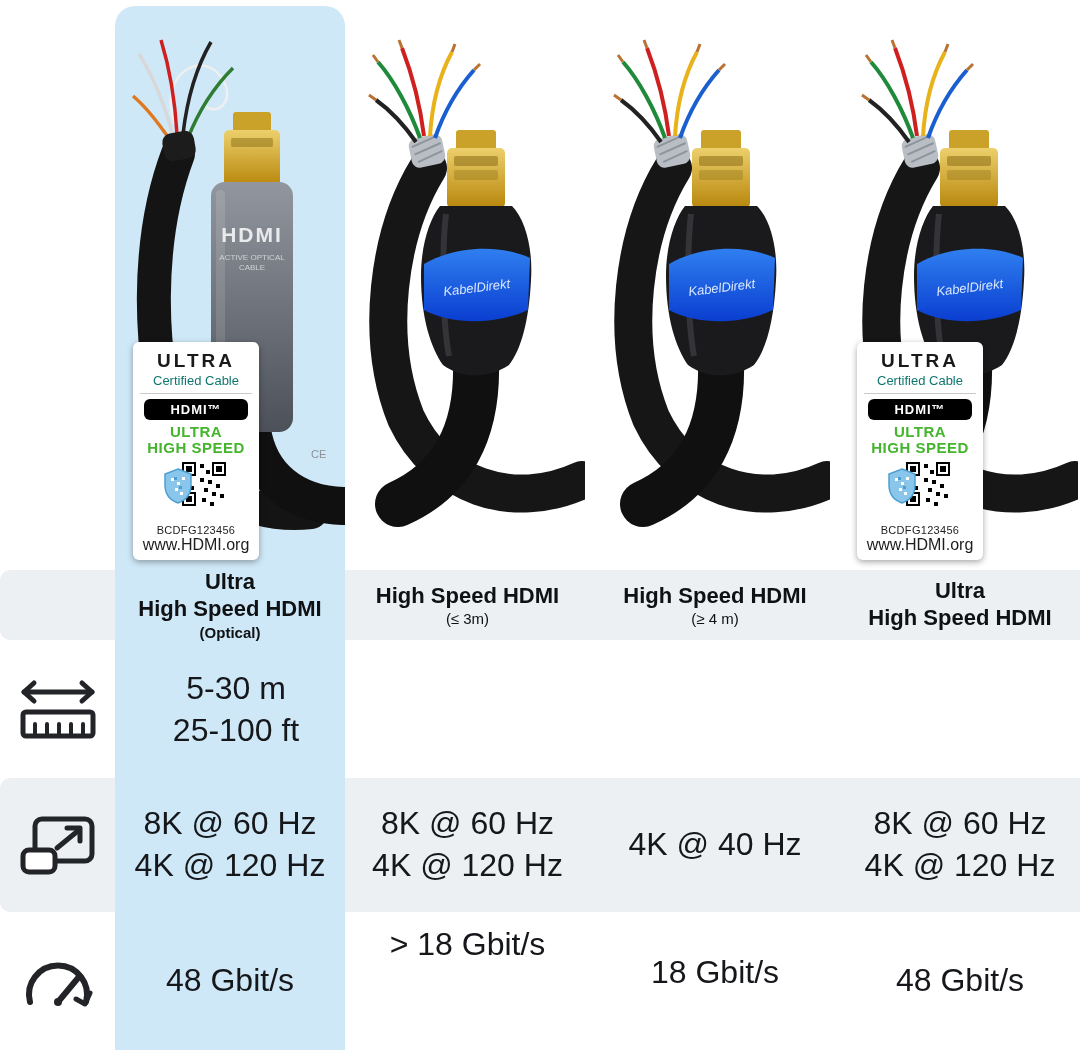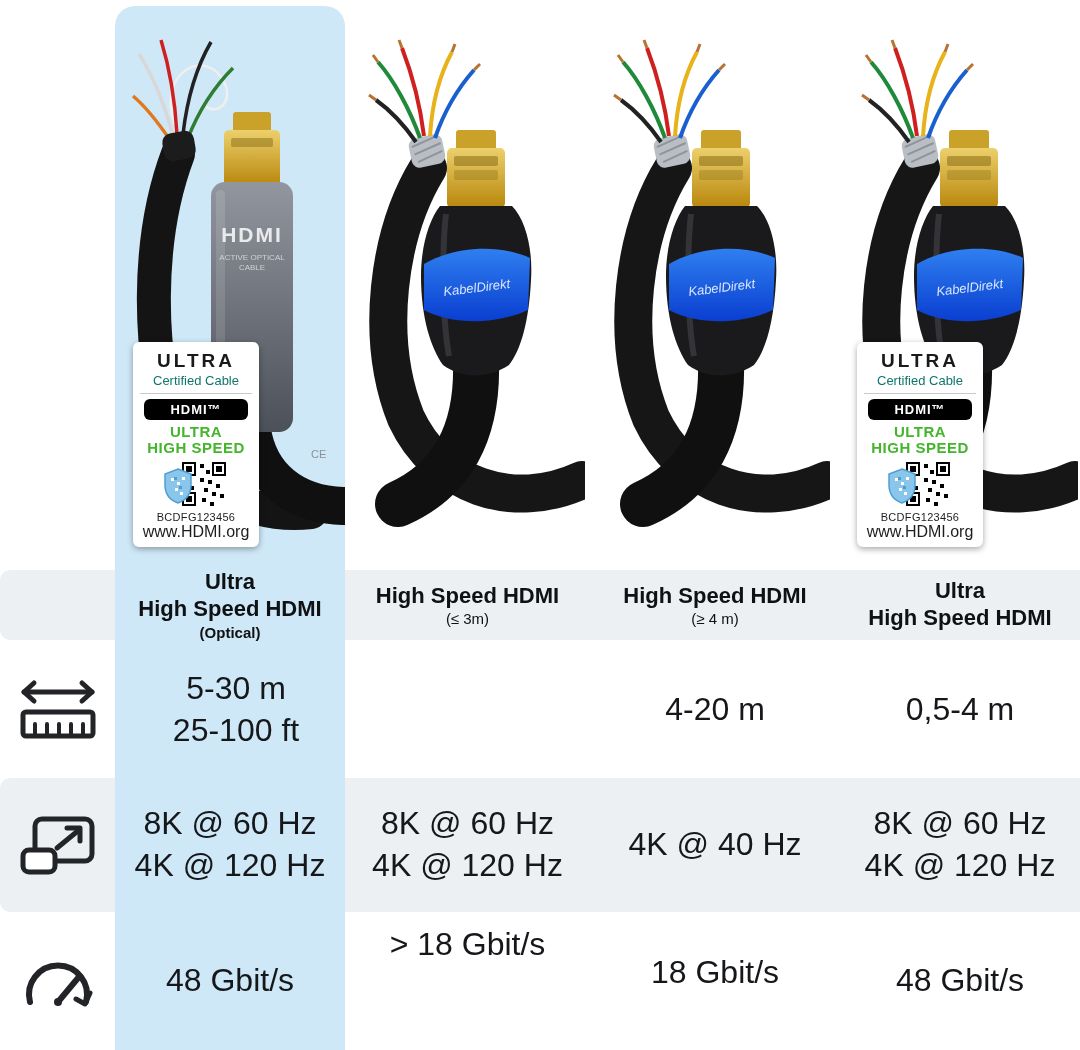--- a/index.html
+++ b/index.html
@@ -22,21 +22,21 @@
   .cert-title { font-size:19px; font-weight:700; letter-spacing:3px; color:#1a1a1a; }
   .cert-sub { font-size:13px; color:#0f766e; margin-top:1px; }
   .cert-div { height:1px; background:#c9c9c9; margin:5px 3px; }
   .hdmi-badge { background:#000; color:#fff; font-weight:700; font-size:13px; letter-spacing:1px;
                 padding:3px 0; margin:0 7px; border-radius:6px; }
   .cert-green { margin-top:4px; line-height:1.08; }
   .cert-green span { display:block; font-size:15px; font-weight:800; color:#44b52c; letter-spacing:.5px; }
   .qr-row { position:relative; width:62px; height:48px; margin:5px auto 0; }
   .qr-row .qr { position:absolute; left:17px; top:1px; }
   .qr-row .shield { position:absolute; left:-2px; top:7px; z-index:2; }
-  .cert-code { font-size:11px; color:#1d1d1d; margin-top:2px; letter-spacing:.3px; }
+  .cert-code { font-size:11px; color:#1d1d1d; margin-top:15px; letter-spacing:.3px; }
   .cert-url { font-size:16px; color:#1d1d1d; }
 
   
   .cell { position:absolute; display:flex; flex-direction:column; justify-content:center;
           align-items:center; text-align:center; z-index:6; }
   .h-line { font-size:22px; font-weight:700; color:#0f1113; line-height:1.22; }
   .h-note { font-size:15px; font-weight:500; color:#0f1113; margin-top:1px; }
   .h-note.bold { font-weight:700; font-size:15px; }
   .v-line { font-size:32px; color:#15171a; line-height:1.3; }
   .icon-cell { position:absolute; left:0; width:115px; display:flex; align-items:center;
@@ -286,26 +286,20 @@
   </div>
   <div class="cell" style="left:840px;top:570px;width:240px;height:70px">
     <span class="h-line">Ultra</span>
     <span class="h-line">High Speed HDMI</span>
   </div>
 
   <div class="cell" style="left:115px;top:642px;width:242px;height:136px">
     <span class="v-line">5-30 m</span>
     <span class="v-line">25-100 ft</span>
   </div>
-  <div class="cell" style="left:590px;top:642px;width:250px;height:136px">
-    <span class="v-line">4-20 m</span>
-  </div>
-  <div class="cell" style="left:840px;top:642px;width:240px;height:136px">
-    <span class="v-line">0,5-4 m</span>
-  </div>
 
   <div class="cell" style="left:115px;top:778px;width:230px;height:134px">
     <span class="v-line">8K @ 60 Hz</span>
     <span class="v-line">4K @ 120 Hz</span>
   </div>
   <div class="cell" style="left:345px;top:778px;width:245px;height:134px">
     <span class="v-line">8K @ 60 Hz</span>
     <span class="v-line">4K @ 120 Hz</span>
   </div>
   <div class="cell" style="left:590px;top:778px;width:250px;height:134px">

